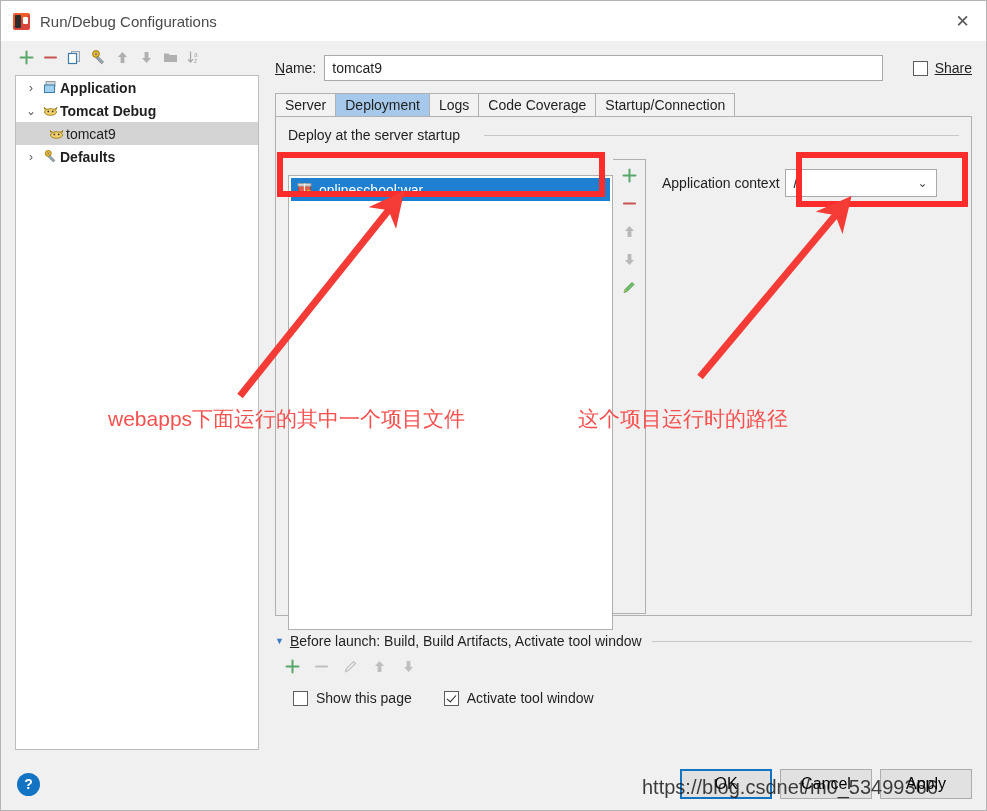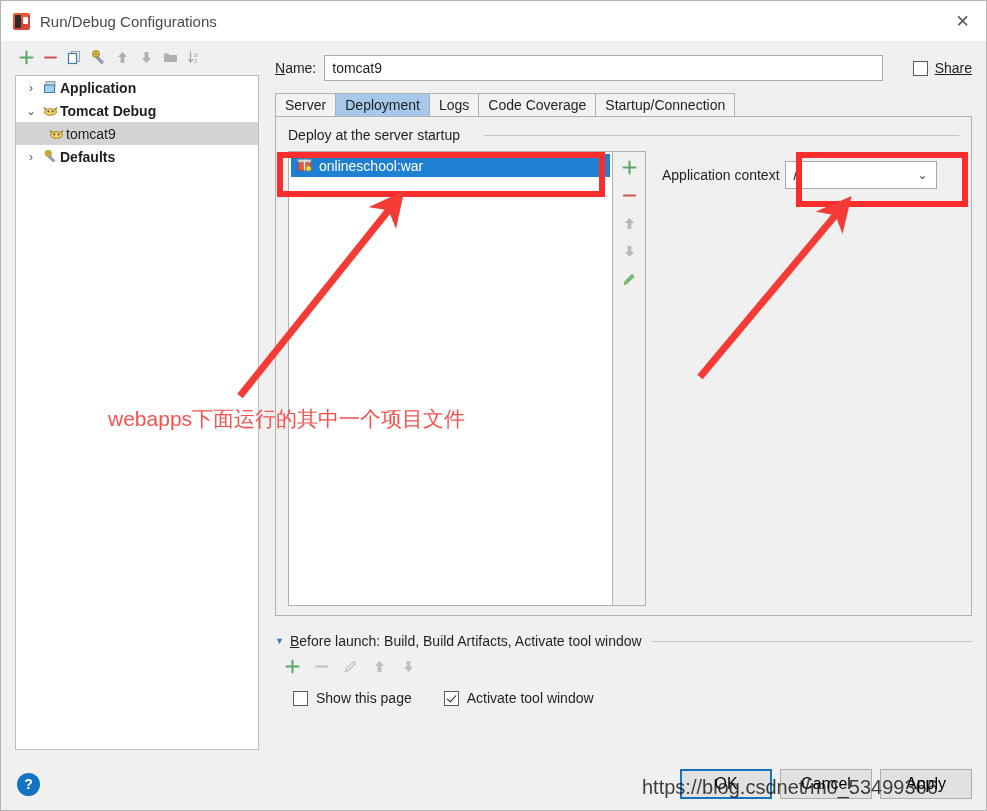--- a/index.html
+++ b/index.html
@@ -141,30 +141,31 @@
   
   #tab-content {
     border: 1px solid #b0b0b0;
     background: #f0f0f0;
     height: 500px;
     padding: 10px 12px 12px 12px;
     position: relative;
   }
   .group-head {
     display: flex; align-items: center; gap: 24px;
-    font-size: 14px; margin-bottom: 8px;
+    font-size: 14px; margin-bottom: 16px;
   }
   .group-head .rule { flex: 1; height: 1px; background: #c6c6c6; }
 
   #deploy-row { display: flex; align-items: flex-start; gap: 0; }
   #deploy-list-wrap {
     width: 325px; height: 455px;
     background: #ffffff;
     border: 1px solid #b0b0b0;
     overflow: hidden;
+    margin-top: 16px;
   }
   .deploy-item {
     height: 23px; margin: 2px 2px 0 2px;
     display: flex; align-items: center; gap: 7px;
     padding-left: 6px;
     background: #1f7fd0; color: #ffffff;
     font-size: 14px; cursor: pointer;
   }
   #deploy-toolbar {
     width: 33px; height: 455px;
@@ -526,15 +527,16 @@
       <marker id="ah" markerWidth="5" markerHeight="5" refX="2.2" refY="2.5" orient="auto" markerUnits="strokeWidth">
         <path d="M0,0 L5,2.5 L0,5 L1.4,2.5 z" fill="#f43b36"></path>
       </marker>
     </defs>
     <path d="M240,396 L392,206" stroke="#f43b36" stroke-width="7" marker-end="url(#ah)" fill="none"></path>
     <path d="M700,377 L839,211" stroke="#f43b36" stroke-width="7" marker-end="url(#ah)" fill="none"></path>
   </svg>
 
   <div class="anno-text" style="left:108px; top:405px;">webapps下面运行的其中一个项目文件</div>
 
+  <div class="anno-text" style="left:578px; top:405px;">这个项目运行时的路径</div>
 </div>
 
 <div id="watermark">https://blog.csdnet/m0_53499366</div>
 
 </body></html>

